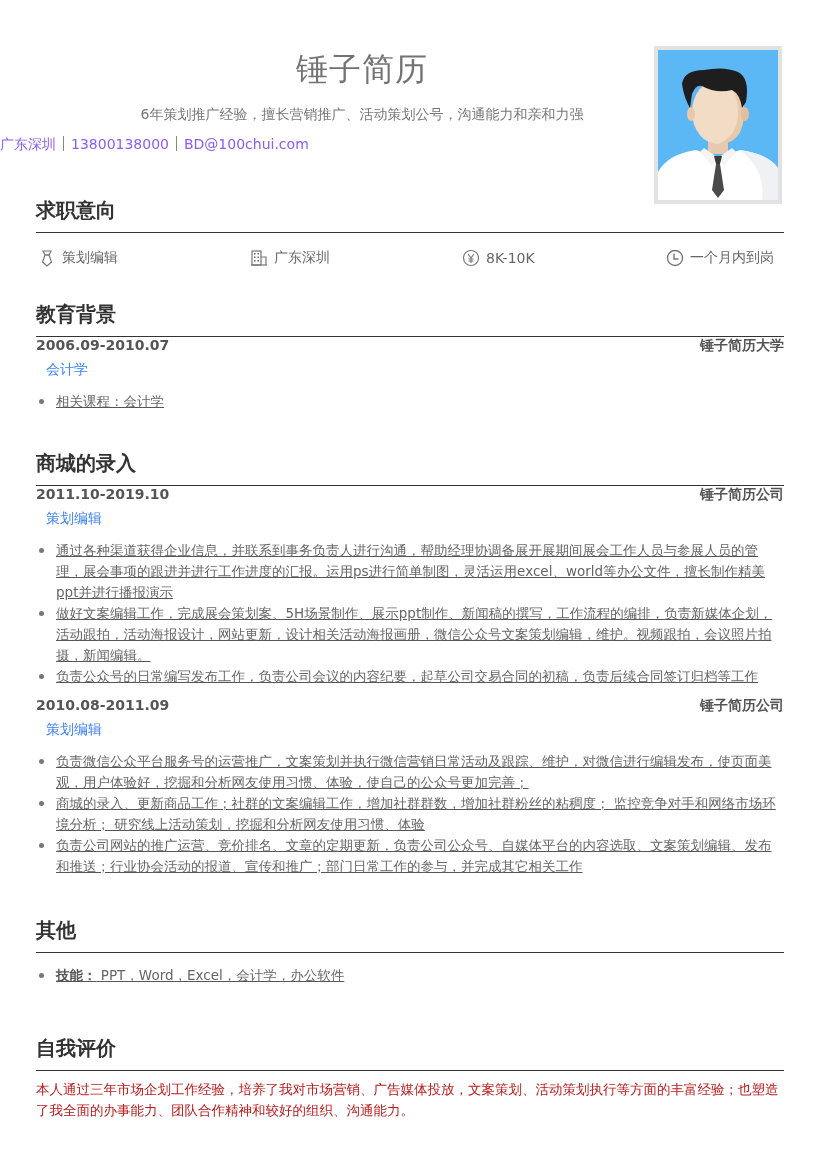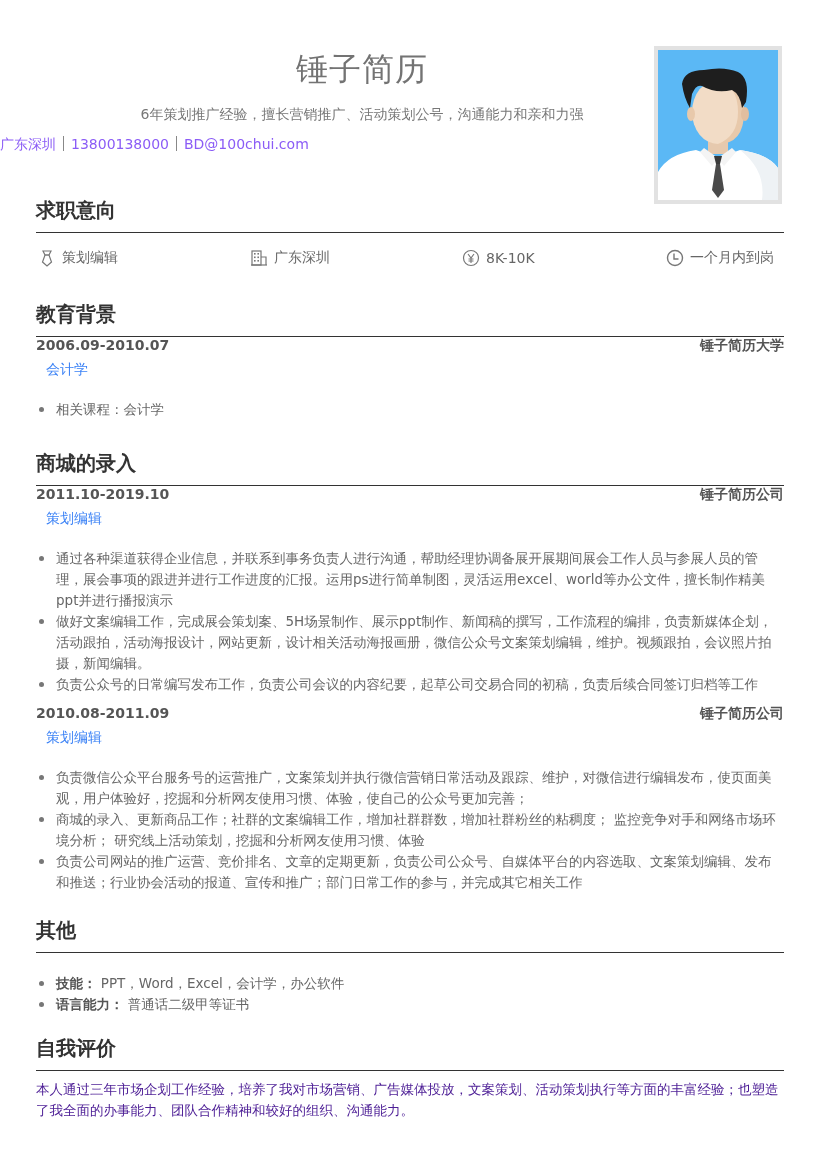--- a/index.html
+++ b/index.html
@@ -20,26 +20,26 @@
   .section-rule { height: 1px; background: #333; margin-top: 6px; }
 
   .intent-row { position: relative; height: 38px; margin-top: 6px; font-size: 14px; color: #666; }
   .intent-item { position: absolute; top: 10px; display: flex; align-items: center; }
   .intent-item svg { margin-right: 6px; }
 
   .entry-head { position: relative; height: 22px; font-size: 14px; font-weight: bold; color: #555; }
   .entry-head .org { position: absolute; right: 0; top: 0; }
   .entry-head .date { position: absolute; left: 0; top: 0; }
   .entry-role { font-size: 14px; color: #3b82f6; line-height: 20px; margin-left: 10px; }
-  ul.bullets { list-style: none; margin-top: 20px; }
+  ul.bullets { list-style: none; margin-top: 12px; text-decoration: underline; }
   ul.bullets li { position: relative; padding-left: 20px; font-size: 13.5px; line-height: 21px; color: #666; }
   ul.bullets li::before { content: ""; position: absolute; left: 3px; top: 8px; width: 5px; height: 5px; border-radius: 50%; background: #777; }
   ul.bullets li b { color: #555; }
 
-  .para { font-size: 13.5px; line-height: 21px; color: #4c1d95; margin-top: 8px; }
+  .para { font-size: 13.5px; line-height: 21px; color: #b91c1c; margin-top: 8px; }
 </style>
 </head>
 <body>
 
 <div class="header">
   <div class="name">锤子简历</div>
   <div class="summary">6年策划推广经验，擅长营销推广、活动策划公号，沟通能力和亲和力强</div>
   <div class="contact">
     <span>广东深圳</span><span class="sep"></span><span>13800138000</span><span class="sep"></span><span>BD@100chui.com</span>
   </div>
@@ -150,21 +150,20 @@
     <li>商城的录入、更新商品工作；社群的文案编辑工作，增加社群群数，增加社群粉丝的粘稠度； 监控竞争对手和网络市场环境分析； 研究线上活动策划，挖掘和分析网友使用习惯、体验</li>
     <li>负责公司网站的推广运营、竞价排名、文章的定期更新，负责公司公众号、自媒体平台的内容选取、文案策划编辑、发布和推送；行业协会活动的报道、宣传和推广；部门日常工作的参与，并完成其它相关工作</li>
   </ul>
 </div>
 
 <div class="section" style="top:914px;">
   <div class="section-title">其他</div>
   <div class="section-rule"></div>
   <ul class="bullets">
     <li><b>技能：</b> <span>PPT，Word，Excel，会计学，办公软件</span></li>
-    <li><b>语言能力：</b> <span>普通话二级甲等证书</span></li>
   </ul>
 </div>
 
 <div class="section" style="top:1032px;">
   <div class="section-title">自我评价</div>
   <div class="section-rule"></div>
   <div class="para">本人通过三年市场企划工作经验，培养了我对市场营销、广告媒体投放，文案策划、活动策划执行等方面的丰富经验；也塑造了我全面的办事能力、团队合作精神和较好的组织、沟通能力。</div>
 </div>
 
 </body></html>

